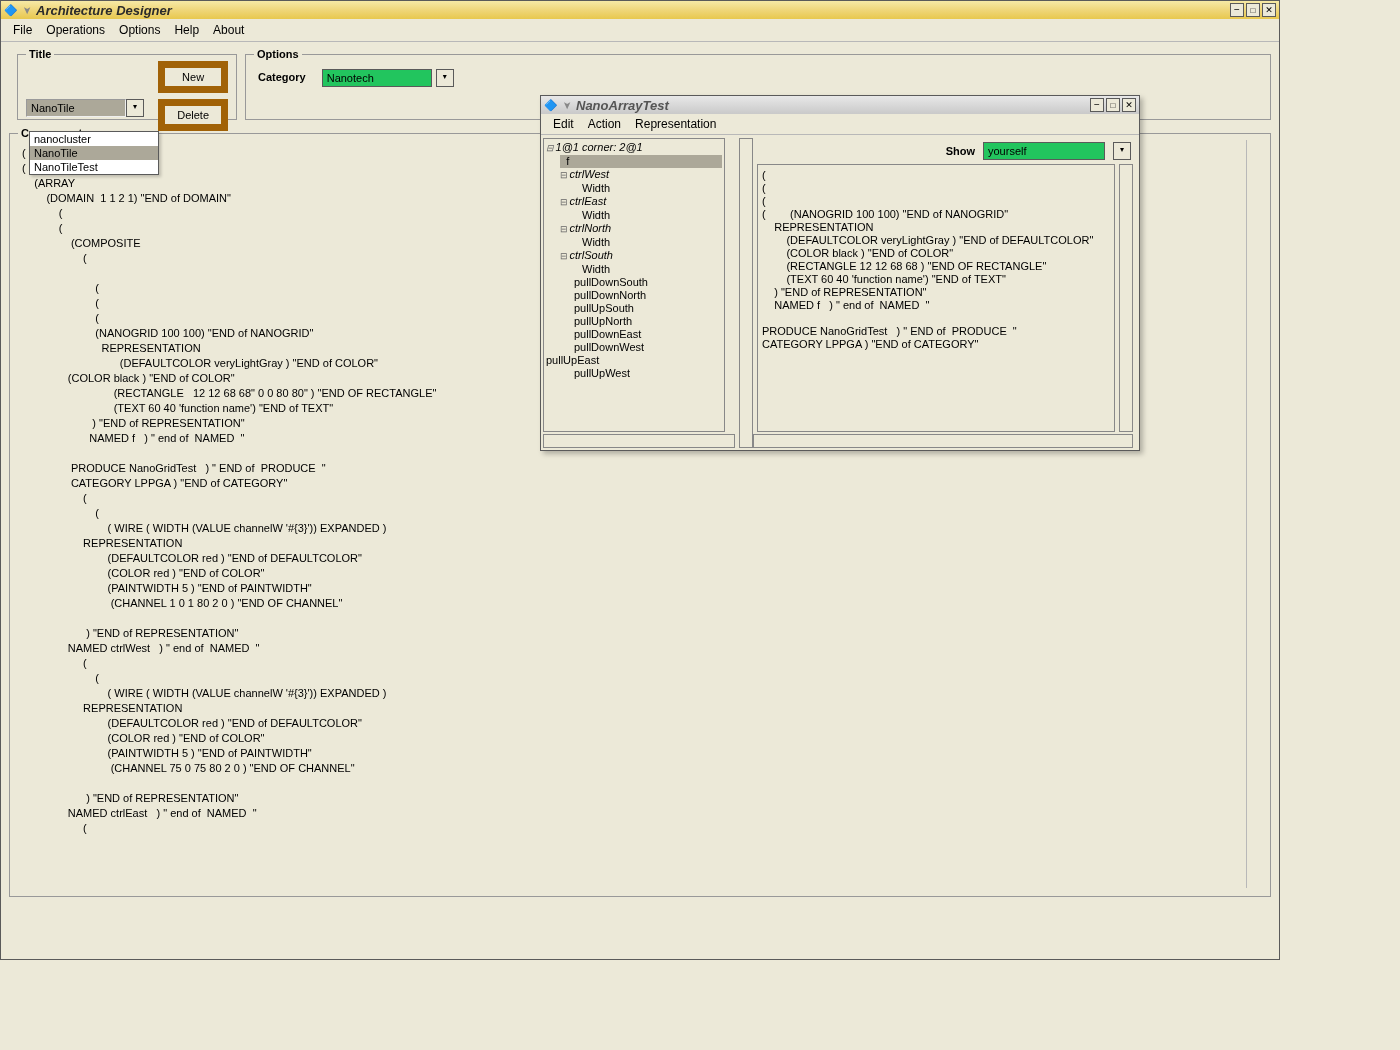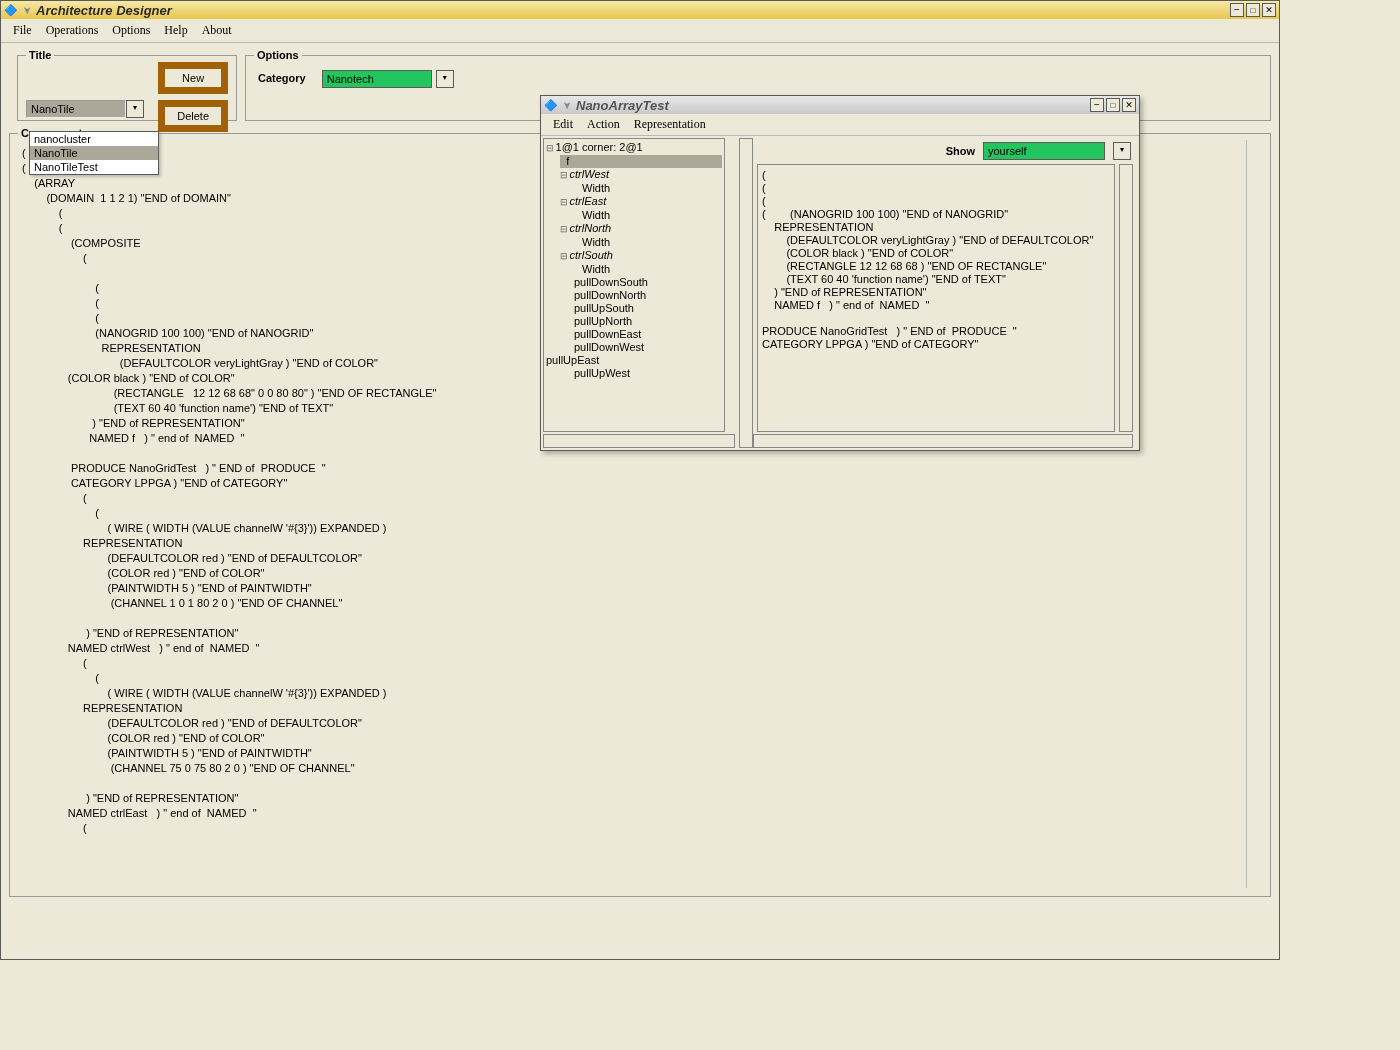--- a/index.html
+++ b/index.html
@@ -15,21 +15,21 @@
 .pin::before { content: "\27A4"; font-size: 10px; color: #888; transform: rotate(90deg); }
 .titlebar .ttl { font-weight: bold; font-style: italic; font-size: 13px; color: #2b2b2b; flex: 1; }
 .titlebar.gray .ttl { color: #555; }
 .tb-btn { width: 14px; height: 14px; border: 1px solid #5a5a5a; background: #ece9d8; margin-left: 2px; font-size: 10px; line-height: 12px; text-align: center; cursor: pointer; }
 .tb-btn.close::before { content: "\2715"; font-size: 9px; }
 .tb-btn.min::before { content: "\2212"; }
 .tb-btn.max::before { content: "\25A1"; font-size: 8px; }
 
 
 .menubar { display: flex; gap: 14px; padding: 4px 12px; border-bottom: 1px solid #b8b8b8; background: #ece9d8; }
-.menubar .mi { font-size: 12px; cursor: pointer; font-family: Liberation Serif, serif; }
+.menubar .mi { font-size: 12px; cursor: pointer; }
 
 
 .fs { border: 1px solid #999; margin: 4px; padding: 6px 8px 8px 8px; position: relative; }
 .fs-label { position: absolute; left: 8px; top: -7px; background: #ece9d8; padding: 0 3px; font-size: 11px; font-weight: bold; }
 
 .toprow { display: flex; }
 .title-box { width: 220px; height: 66px; }
 .btn { border: 7px solid #a16207; background: #ece9d8; padding: 3px 12px; font-size: 11px; cursor: pointer; min-width: 50px; text-align: center; }
 .title-box .dd { display: flex; align-items: center; margin-top: 6px; }
 .title-box .dd .sel { background: #aca899; color: #000; padding: 2px 4px; width: 100px; height: 18px; border: 1px inset #eee; }
@@ -57,21 +57,21 @@
 .building .btns { display: flex; gap: 4px; margin-top: 6px; }
 .building .btns .btn { min-width: 50px; }
 .building .btns .gap { width: 12px; }
 
 
 .subwin { position: absolute; left: 540px; top: 95px; width: 600px; height: 356px; border: 1px solid #5a5a5a; background: #ece9d8; box-shadow: 3px 3px 5px rgba(0,0,0,0.25); z-index: 40; }
 .subwin .body { display: flex; position: absolute; top: 42px; left: 2px; right: 2px; bottom: 2px; }
 .treepane { width: 182px; border: 1px solid #888; background: #ece9d8; font-size: 11px; padding: 2px; white-space: nowrap; overflow: hidden; }
 .treepane .node { padding-left: 0; line-height: 13px; }
 .treepane .toggle::before { content: "\229F"; font-size: 9px; color: #666; margin-right: 2px; }
-.treepane .root { }
+.treepane .root { font-style: italic; }
 .treepane .sel { background: #aca899; display: block; }
 .treepane .it { font-style: italic; }
 .rightpane { flex: 1; display: flex; flex-direction: column; }
 .showbar { display: flex; align-items: center; justify-content: flex-end; gap: 8px; padding: 4px 6px; }
 .showbar .sel-field { width: 122px; }
 .detailpane { flex: 1; border: 1px solid #888; background: #ece9d8; font-family: Helvetica, Arial, sans-serif; font-size: 11px; line-height: 13px; white-space: pre; overflow: hidden; padding: 4px; margin: 0 4px; }
 .smallscroll { width: 14px; border: 1px solid #888; background: #ece9d8; }
 .hscroll { height: 14px; border: 1px solid #888; background: #ece9d8; margin: 2px 4px 0 0; }
 
 </style>

